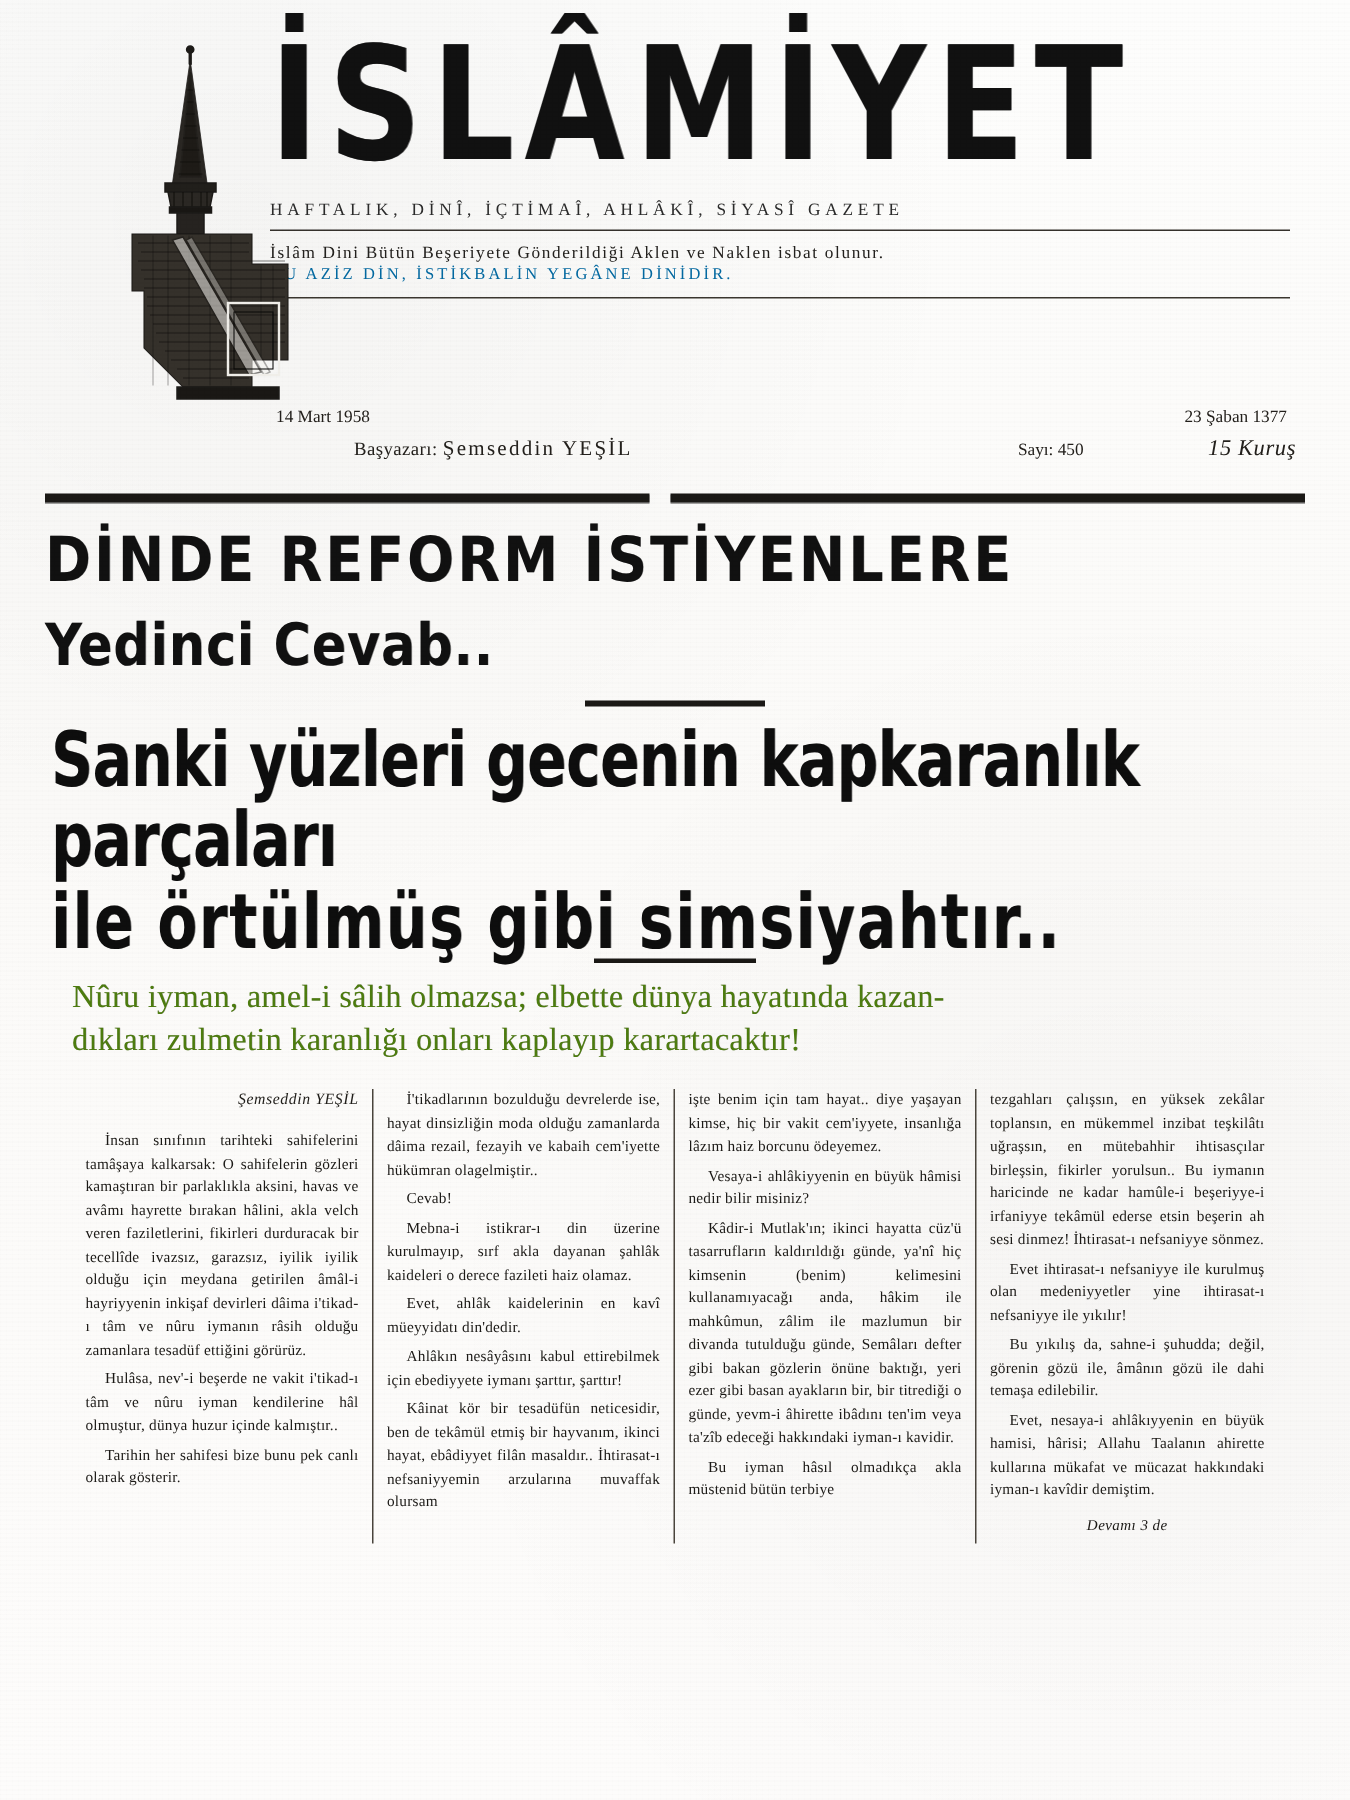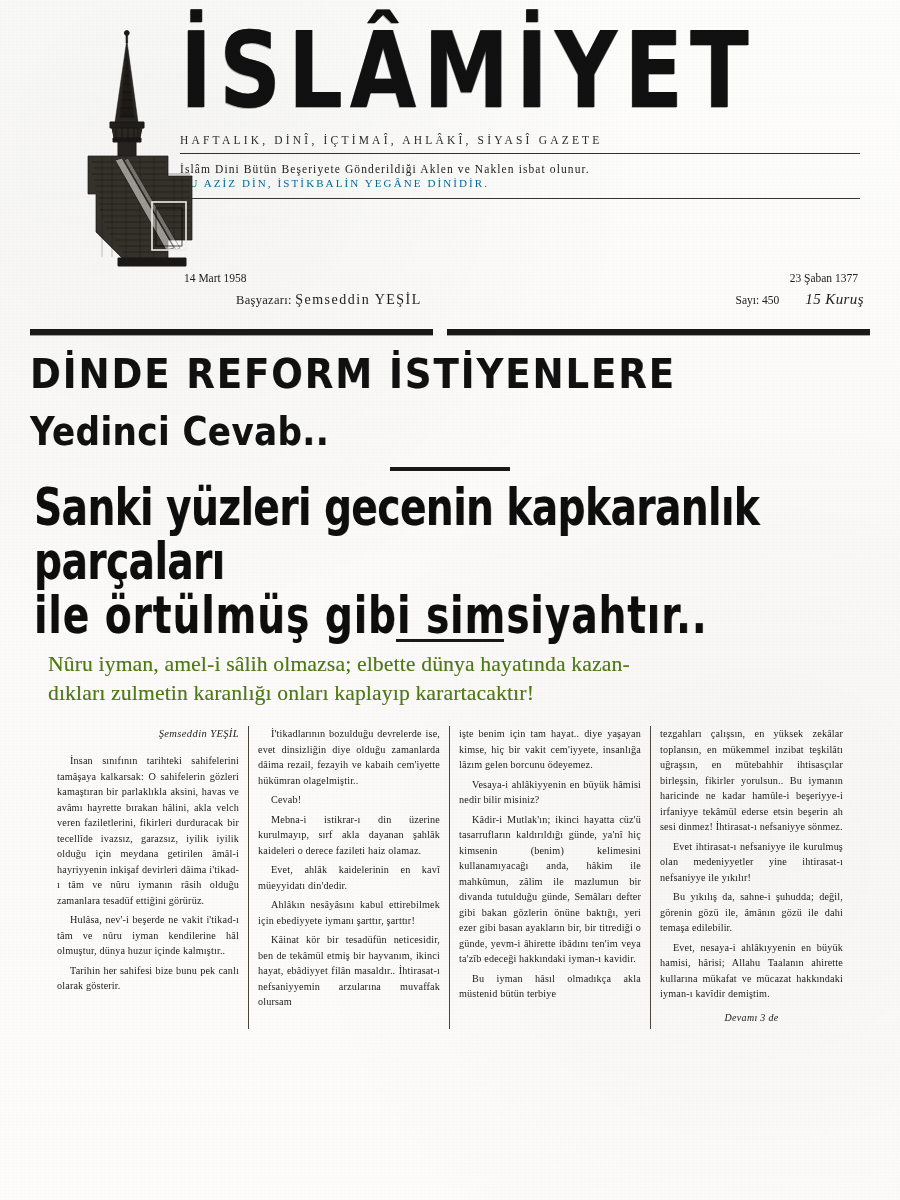--- a/index.html
+++ b/index.html
@@ -110,21 +110,21 @@
     color: #23201c;
   }
   .infobar .row-top {
     display: flex;
     justify-content: space-between;
     padding: 6px 12px 0 4px;
   }
   .infobar .row-bot {
     display: flex;
     justify-content: flex-end;
-    gap: 26px;
+    gap: 83px;
     align-items: baseline;
     padding: 7px 6px 0 0;
     text-align: center;
   }
   .byline-head {
     font-size: 12.5px;
     letter-spacing: .3px;
     margin-right: auto;
     padding-left: 56px;
   }
@@ -361,30 +361,30 @@
   <div class="columns">
 
     <div class="col">
       <p class="byline">Şemseddin YEŞİL</p>
       <p>İnsan sınıfının tarihteki sahifelerini tamâşaya kalkarsak: O sahifelerin gözleri kamaştıran bir parlaklıkla aksini, havas ve avâmı hayrette bırakan hâlini, akla velch veren faziletlerini, fikirleri durduracak bir tecellîde ivazsız, garazsız, iyilik iyilik olduğu için meydana getirilen âmâl-i hayriyyenin inkişaf devirleri dâima i'tikad-ı tâm ve nûru iymanın râsih olduğu zamanlara tesadüf ettiğini görürüz.</p>
       <p>Hulâsa, nev'-i beşerde ne vakit i'tikad-ı tâm ve nûru iyman kendilerine hâl olmuştur, dünya huzur içinde kalmıştır..</p>
       <p>Tarihin her sahifesi bize bunu pek canlı olarak gösterir.</p>
     </div>
 
     <div class="col">
-      <p>İ'tikadlarının bozulduğu devrelerde ise, evet dinsizliğin diye olduğu zamanlarda dâima rezail, fezayih ve kabaih cem'iyette hükümran olagelmiştir..</p>
+      <p>İ'tikadlarının bozulduğu devrelerde ise, hayat dinsizliğin moda olduğu zamanlarda dâima rezail, fezayih ve kabaih cem'iyette hükümran olagelmiştir..</p>
       <p>Cevab!</p>
       <p>Mebna-i istikrar-ı din üzerine kurulmayıp, sırf akla dayanan şahlâk kaideleri o derece fazileti haiz olamaz.</p>
       <p>Evet, ahlâk kaidelerinin en kavî müeyyidatı din'dedir.</p>
       <p>Ahlâkın nesâyâsını kabul ettirebilmek için ebediyyete iymanı şarttır, şarttır!</p>
       <p>Kâinat kör bir tesadüfün neticesidir, ben de tekâmül etmiş bir hayvanım, ikinci hayat, ebâdiyyet filân masaldır.. İhtirasat-ı nefsaniyyemin arzularına muvaffak olursam</p>
     </div>
 
     <div class="col">
-      <p class="noindent">işte benim için tam hayat.. diye yaşayan kimse, hiç bir vakit cem'iyyete, insanlığa lâzım gelen borcunu ödeyemez.</p>
+      <p class="noindent">işte benim için tam hayat.. diye yaşayan kimse, hiç bir vakit cem'iyyete, insanlığa lâzım haiz borcunu ödeyemez.</p>
       <p>Vesaya-i ahlâkiyyenin en büyük hâmisi nedir bilir misiniz?</p>
       <p>Kâdir-i Mutlak'ın; ikinci hayatta cüz'ü tasarrufların kaldırıldığı günde, ya'nî hiç kimsenin (benim) kelimesini kullanamıyacağı anda, hâkim ile mahkûmun, zâlim ile mazlumun bir divanda tutulduğu günde, Semâları defter gibi bakan gözlerin önüne baktığı, yeri ezer gibi basan ayakların bir, bir titrediği o günde, yevm-i âhirette ibâdını ten'im veya ta'zîb edeceği hakkındaki iyman-ı kavidir.</p>
       <p>Bu iyman hâsıl olmadıkça akla müstenid bütün terbiye</p>
     </div>
 
     <div class="col">
       <p class="noindent">tezgahları çalışsın, en yüksek zekâlar toplansın, en mükemmel inzibat teşkilâtı uğraşsın, en mütebahhir ihtisasçılar birleşsin, fikirler yorulsun.. Bu iymanın haricinde ne kadar hamûle-i beşeriyye-i irfaniyye tekâmül ederse etsin beşerin ah sesi dinmez! İhtirasat-ı nefsaniyye sönmez.</p>
       <p>Evet ihtirasat-ı nefsaniyye ile kurulmuş olan medeniyyetler yine ihtirasat-ı nefsaniyye ile yıkılır!</p>
       <p>Bu yıkılış da, sahne-i şuhudda; değil, görenin gözü ile, âmânın gözü ile dahi temaşa edilebilir.</p>
       <p>Evet, nesaya-i ahlâkıyyenin en büyük hamisi, hârisi; Allahu Taalanın ahirette kullarına mükafat ve mücazat hakkındaki iyman-ı kavîdir demiştim.</p>

